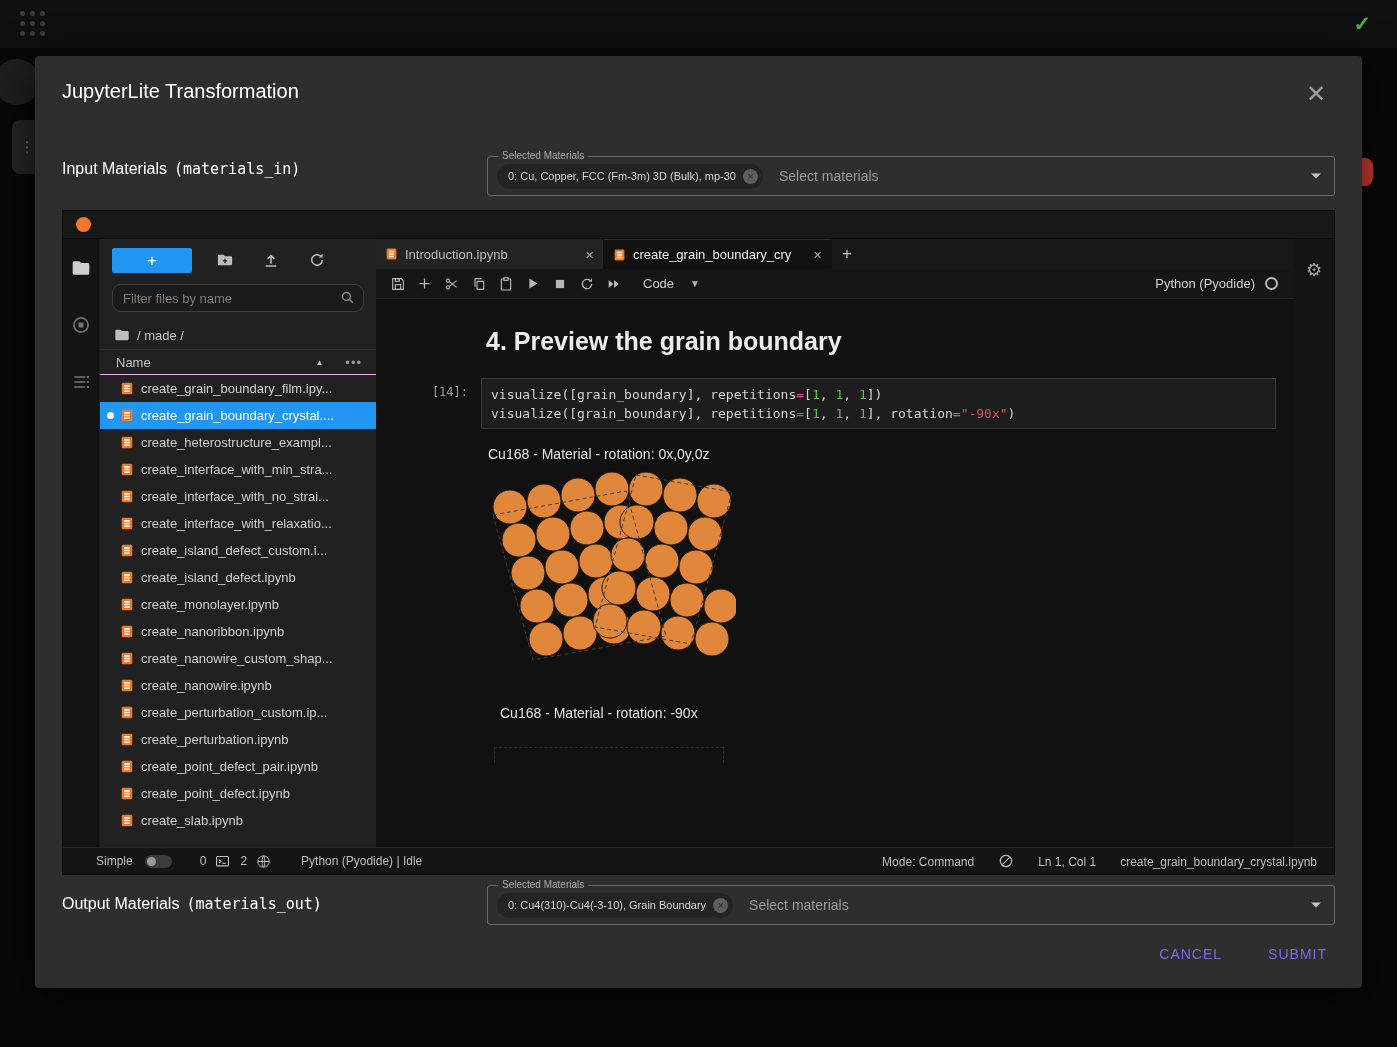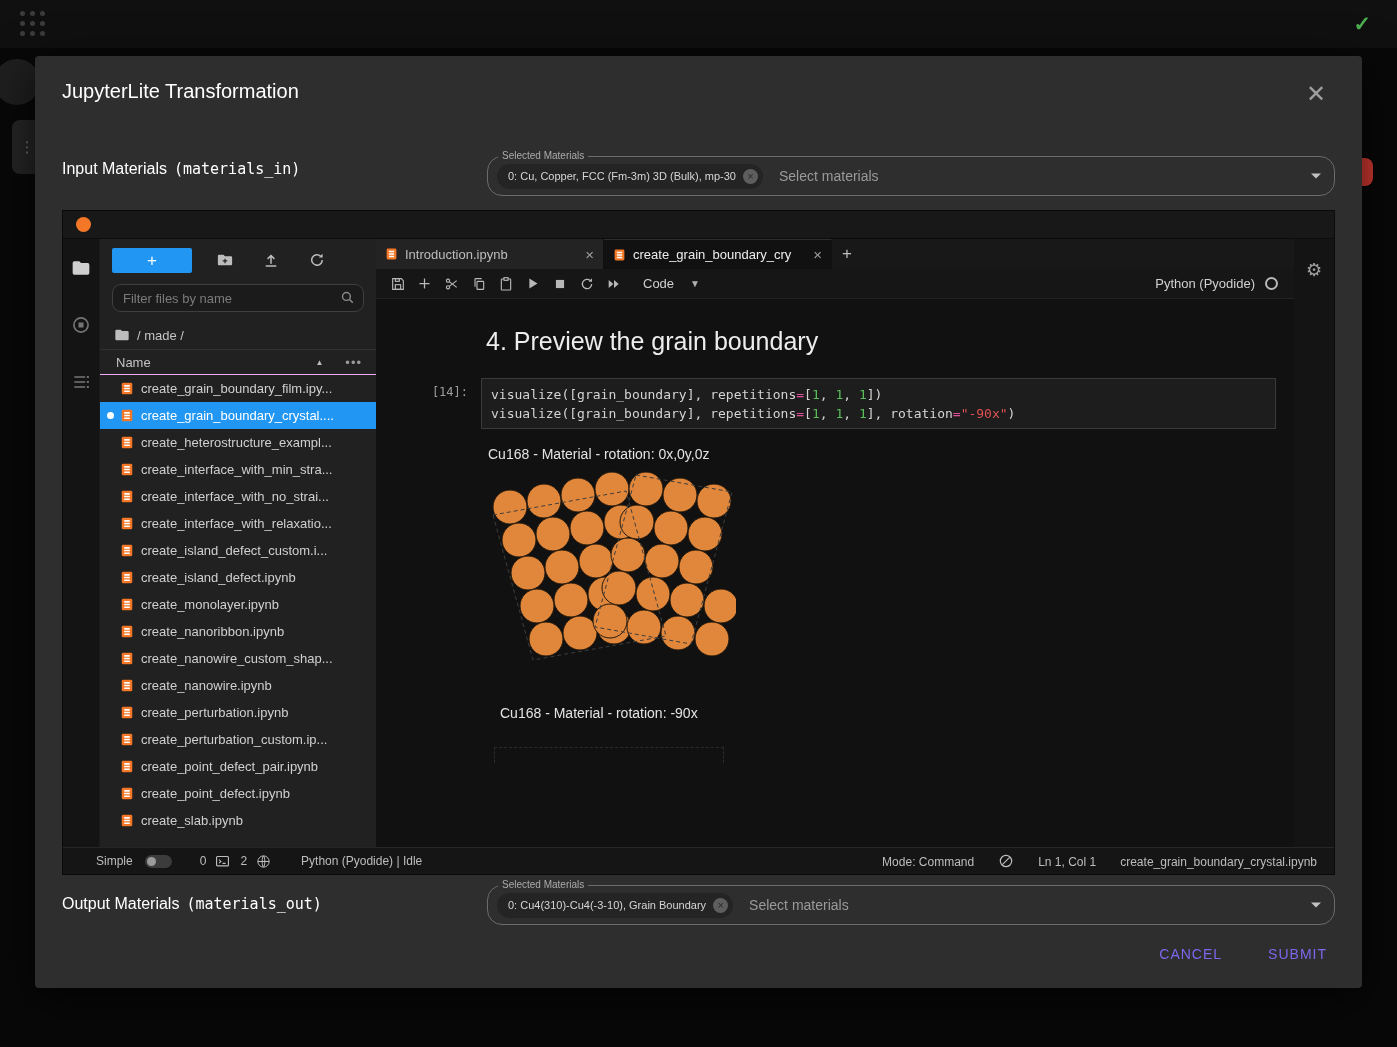--- a/index.html
+++ b/index.html
@@ -22,21 +22,21 @@
   .peek-red{position:absolute;left:1355px;top:158px;width:18px;height:28px;background:#d63a32;border-radius:0 8px 8px 0;z-index:1}
 
   
   .modal{position:absolute;left:35px;top:56px;width:1327px;height:932px;background:#2e2e2e;border-radius:4px;
     box-shadow:0 12px 48px rgba(0,0,0,.7);z-index:10}
   .modal-title{position:absolute;left:27px;top:24px;font-size:20px;font-weight:500;color:#fff}
   .modal-close{position:absolute;right:36px;top:26px;font-size:24px;line-height:1;color:#9e9e9e;cursor:pointer}
 
   .mat-label{position:absolute;left:27px;display:flex;align-items:baseline;gap:7px;color:#fff;font-size:16px;font-weight:500}
   .mat-label .mono{font-family:"DejaVu Sans Mono",monospace;font-weight:400;font-size:15px}
-  .mat-select{position:absolute;left:452px;width:848px;height:40px;border:1px solid #6b6b6b;border-radius:15px;
+  .mat-select{position:absolute;left:452px;width:848px;height:40px;border:1px solid #6b6b6b;border-radius:3px;
     display:flex;align-items:center;padding:0 38px 0 9px;cursor:pointer}
   .mat-legend{position:absolute;top:-7px;left:10px;font-size:10px;color:#ababab;background:#2e2e2e;padding:0 4px;line-height:1.2}
   .mat-chip{display:flex;align-items:center;gap:7px;background:#242424;border-radius:13px;height:25px;
     padding:0 5px 0 11px;font-size:11px;color:#d6d6d6;white-space:nowrap}
   .chip-x{width:15px;height:15px;border-radius:50%;background:#5e5e5e;color:#2b2b2b;font-size:11px;line-height:1;
     display:flex;align-items:center;justify-content:center;cursor:pointer}
   .mat-placeholder{margin-left:16px;font-size:14px;color:#9a9a9a}
   .mat-caret{position:absolute;right:13px;top:50%;transform:translateY(-50%);width:0;height:0;
     border-left:5px solid transparent;border-right:5px solid transparent;border-top:5px solid #c2c2c2}
   .row-input .mat-label{top:104px}
@@ -94,21 +94,21 @@
   .jp-tab-add{width:30px;height:30px;display:flex;align-items:center;justify-content:center;color:#bdbdbd;font-size:17px;cursor:pointer}
 
   .jp-nbtoolbar{height:30px;flex:none;background:#161616;border-bottom:1px solid #232323;display:flex;align-items:center;padding:0 8px}
   .tbtn{width:27px;height:24px;display:flex;align-items:center;justify-content:center;cursor:pointer}
   .code-select{display:flex;align-items:center;gap:16px;margin-left:16px;font-size:13px;color:#d0d0d0;cursor:pointer}
   .dd-caret{font-size:10px;color:#b0b0b0}
   .kernel-right{margin-left:auto;display:flex;align-items:center;gap:10px;font-size:13px;color:#d0d0d0;padding-right:8px}
   .kernel-circle{width:13px;height:13px;border:2px solid #b8b8b8;border-radius:50%}
 
   .jp-content{flex:1;position:relative;background:#111;overflow:hidden}
-  .nb-heading{position:absolute;left:110px;top:28px;font-size:25px;font-weight:normal;color:#ededed}
+  .nb-heading{position:absolute;left:110px;top:28px;font-size:25px;font-weight:bold;color:#ededed}
   .exec-count{position:absolute;left:0;top:86px;width:92px;text-align:right;font-family:"DejaVu Sans Mono",monospace;font-size:12px;color:#9e9e9e}
   .code-cell{position:absolute;left:105px;top:79px;right:18px;height:51px;background:#1d1d1d;border:1px solid #3a3a3a;
     padding:6px 9px;font-family:"DejaVu Sans Mono",monospace;font-size:13px;line-height:19px;cursor:text}
   .tok-plain{color:#d4d4d4}.tok-op{color:#e0509a}.tok-num{color:#5abf5a}.tok-str{color:#e05252}
   .out-caption{position:absolute;font-size:14px;color:#e3e3e3}
   .cap1{left:112px;top:147px}
   .cap2{left:124px;top:406px}
   .atoms-wrap{position:absolute;left:112px;top:172px;width:248px;height:192px;cursor:grab}
   .dashed-hint{position:absolute;left:118px;top:448px;width:230px;height:16px;border:1px dashed #2b2b2b;border-bottom:none}
 
@@ -410,33 +410,33 @@
               <div class="file-row">
 
               <span class="nb-file-icon">
                 <svg width="14" height="15" viewBox="0 0 24 24">
                     <rect x="3" y="2" width="18" height="20" rx="2.5" fill="#f37726"></rect>
                     <rect x="7" y="6.2" width="10" height="2.6" rx="1" fill="#fff"></rect>
                     <rect x="7" y="10.8" width="10" height="2.6" rx="1" fill="#fff"></rect>
                     <rect x="7" y="15.4" width="10" height="2.6" rx="1" fill="#fff"></rect>
                   </svg>
               </span>
+              <span class="file-label">create_perturbation_custom.ip...</span>
+            </div>
+              <div class="file-row">
+
+              <span class="nb-file-icon">
+                <svg width="14" height="15" viewBox="0 0 24 24">
+                    <rect x="3" y="2" width="18" height="20" rx="2.5" fill="#f37726"></rect>
+                    <rect x="7" y="6.2" width="10" height="2.6" rx="1" fill="#fff"></rect>
+                    <rect x="7" y="10.8" width="10" height="2.6" rx="1" fill="#fff"></rect>
+                    <rect x="7" y="15.4" width="10" height="2.6" rx="1" fill="#fff"></rect>
+                  </svg>
+              </span>
               <span class="file-label">create_perturbation.ipynb</span>
-            </div>
-              <div class="file-row">
-
-              <span class="nb-file-icon">
-                <svg width="14" height="15" viewBox="0 0 24 24">
-                    <rect x="3" y="2" width="18" height="20" rx="2.5" fill="#f37726"></rect>
-                    <rect x="7" y="6.2" width="10" height="2.6" rx="1" fill="#fff"></rect>
-                    <rect x="7" y="10.8" width="10" height="2.6" rx="1" fill="#fff"></rect>
-                    <rect x="7" y="15.4" width="10" height="2.6" rx="1" fill="#fff"></rect>
-                  </svg>
-              </span>
-              <span class="file-label">create_perturbation_custom.ip...</span>
             </div>
               <div class="file-row">
 
               <span class="nb-file-icon">
                 <svg width="14" height="15" viewBox="0 0 24 24">
                     <rect x="3" y="2" width="18" height="20" rx="2.5" fill="#f37726"></rect>
                     <rect x="7" y="6.2" width="10" height="2.6" rx="1" fill="#fff"></rect>
                     <rect x="7" y="10.8" width="10" height="2.6" rx="1" fill="#fff"></rect>
                     <rect x="7" y="15.4" width="10" height="2.6" rx="1" fill="#fff"></rect>
                   </svg>

